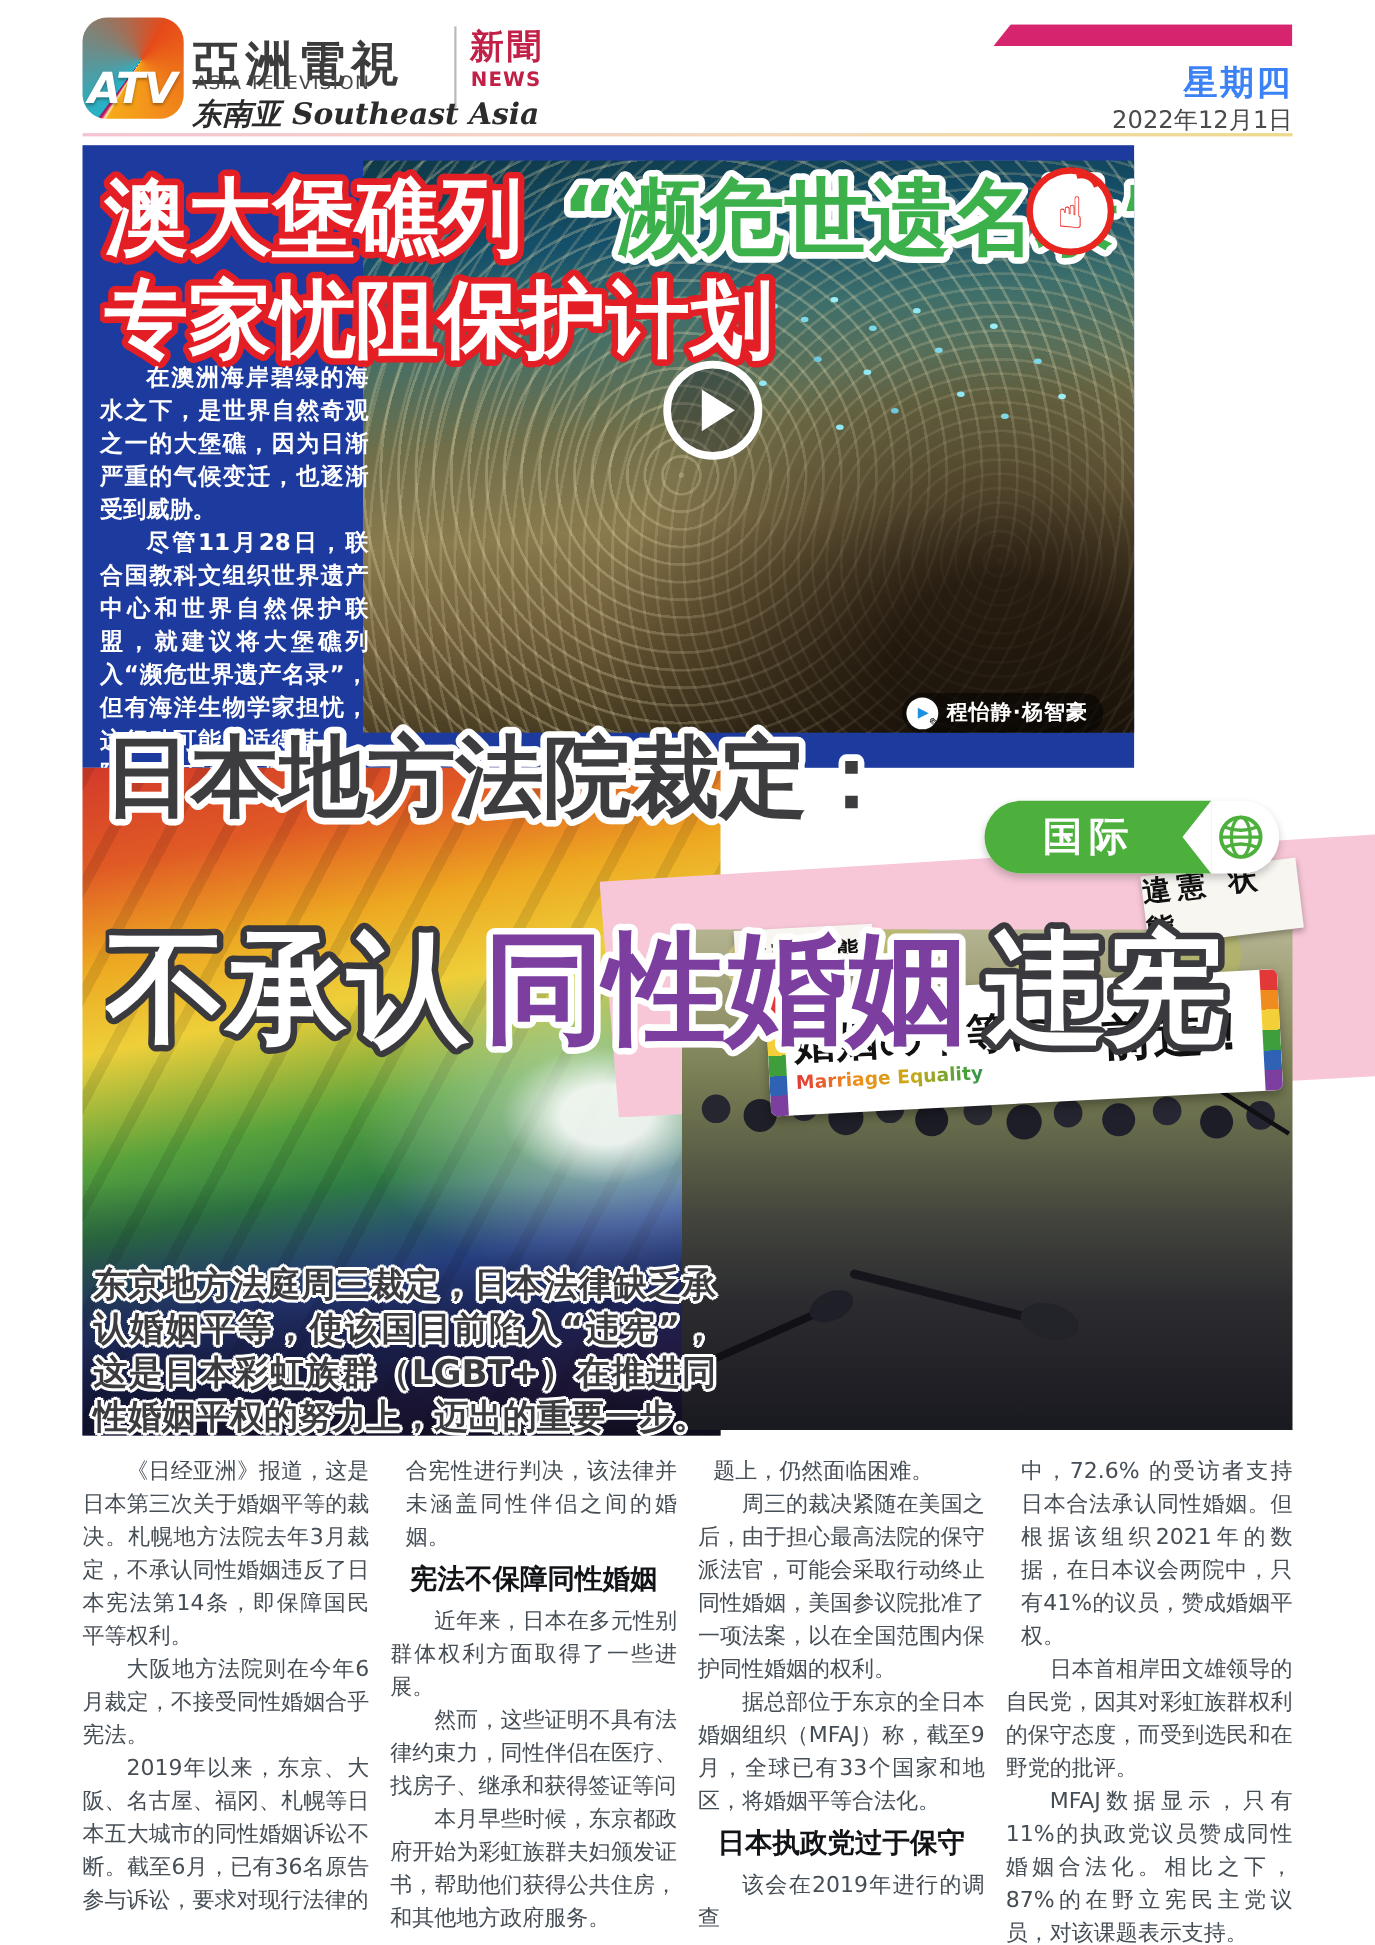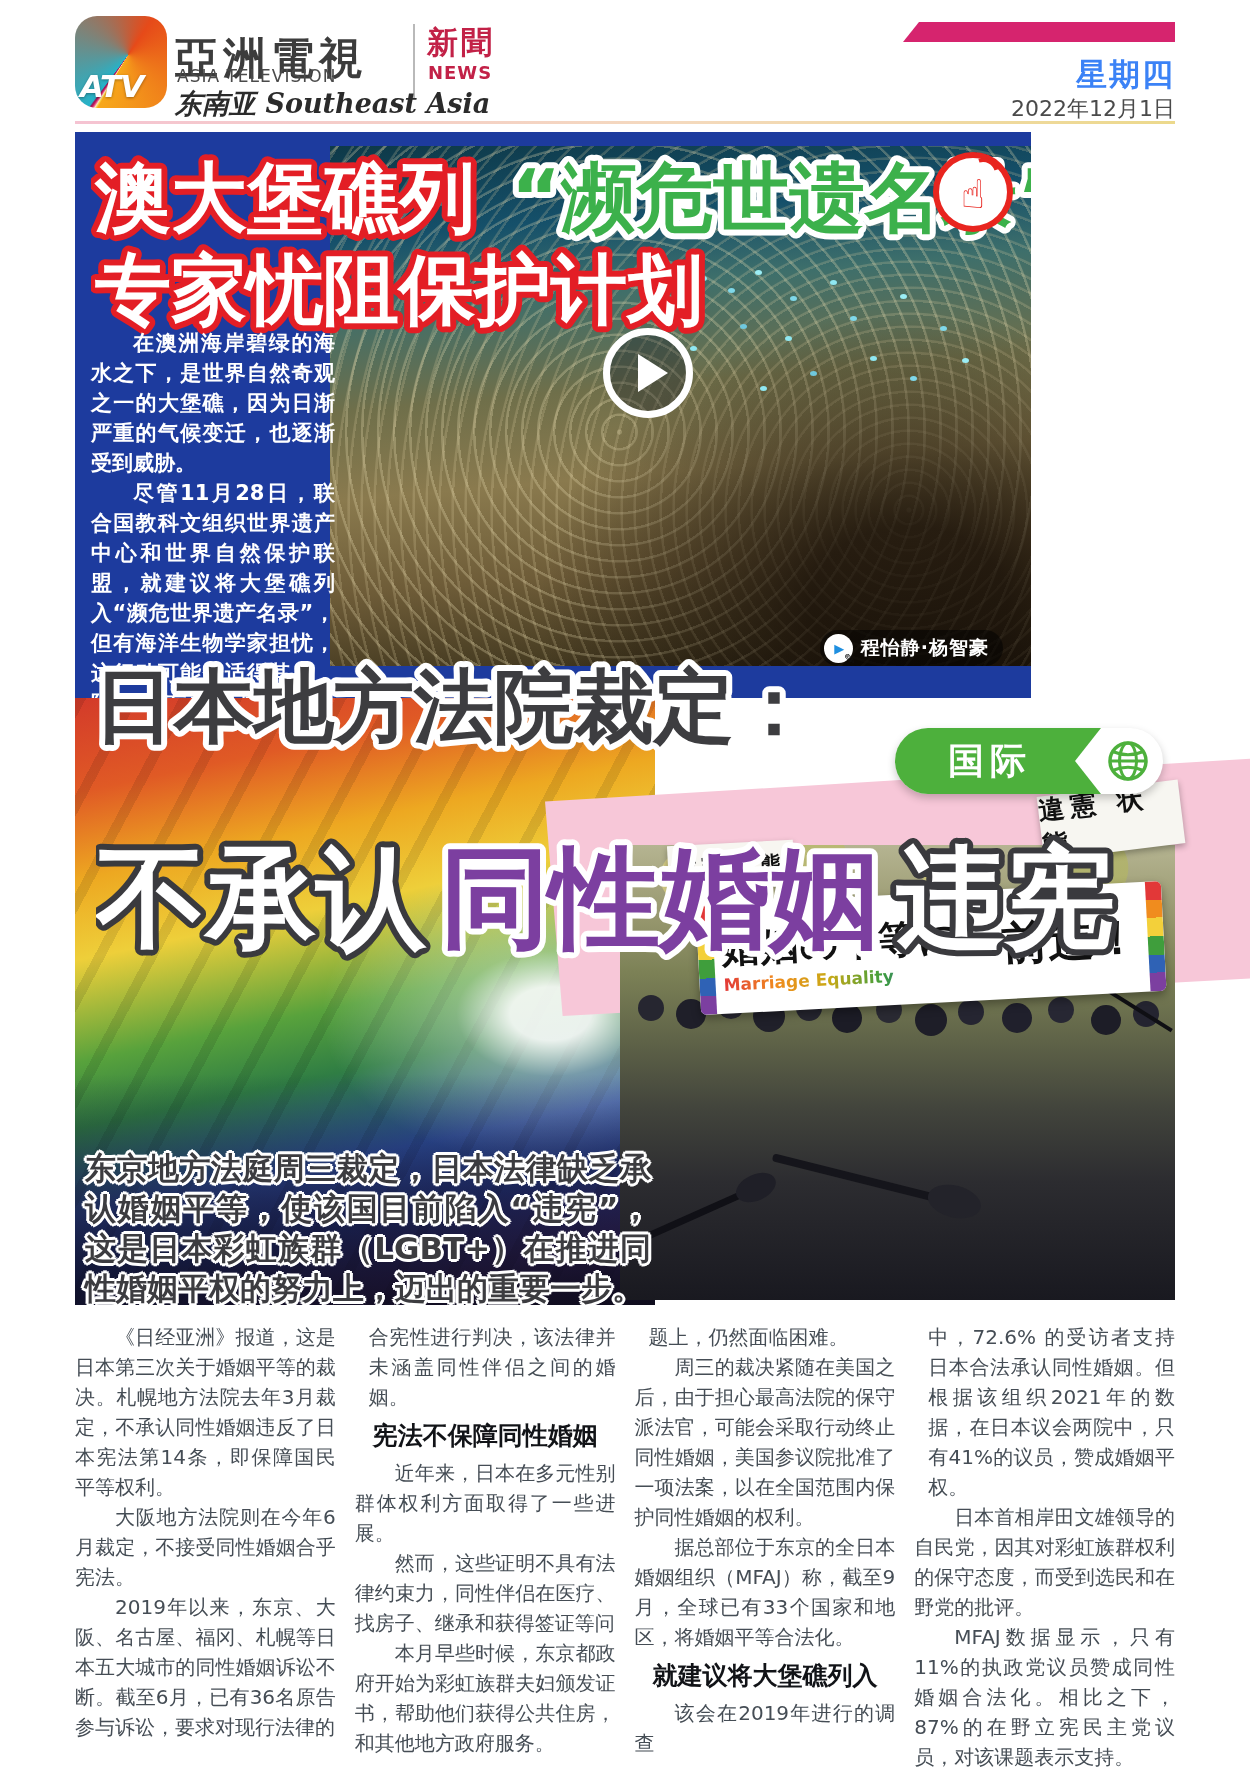--- a/index.html
+++ b/index.html
@@ -6,21 +6,21 @@
   html,body { background:#ffffff; }
   .page {
     position:relative; width:1250px; height:1768px; overflow:hidden;
     background:#fff; font-family:"DejaVu Sans","Liberation Sans",sans-serif;
   }
   
   .hdr { position:absolute; left:75px; top:10px; width:1100px; height:110px; }
   .logo-icon { position:absolute; left:0; top:6px; width:92px; height:92px; border-radius:22px;
     background: conic-gradient(from 210deg at 58% 42%, #f7a81b, #fbd24a, #f6e9c0, #ef5a8a, #c2185b, #8e1f5e, #26b3c9 2%, #e64a19, #f7a81b);
     overflow:hidden; }
-  .logo-abbr { position:absolute; left:5px; bottom:4px; font-size:31px; font-weight:900; font-style:italic;
+  .logo-abbr { position:absolute; left:5px; bottom:4px; font-size:39px; font-weight:900; font-style:italic;
     color:#fff; text-shadow:0 1px 3px rgba(0,0,0,.35); letter-spacing:-1px;text-align:center; }
   .brand-cn { position:absolute; left:100px; top:6px; font-size:43px; font-weight:700; color:#3c3c3c; letter-spacing:5px;margin-top:14px; }
   .brand-en { position:absolute; left:102px; top:56px; font-size:17px; color:#4a4a4a; letter-spacing:1px; }
   .logo-divider { position:absolute; left:338px; top:14px; width:2px; height:74px; background:#b9b9b9; }
   .news-cn { position:absolute; left:352px; top:12px; font-size:31px; font-weight:800; color:#c22147; letter-spacing:3px; }
   .news-en { position:absolute; left:353px; top:52px; font-size:18px; font-weight:700; color:#c22147; letter-spacing:1px; }
   .tagline { position:absolute; left:100px; top:76px; font-family:"DejaVu Serif","Liberation Serif",serif;
     font-style:italic; font-size:27px; font-weight:700; color:#2b2b2b; }
   .hdr-bar { position:absolute; right:0; top:12px; width:272px; height:20px; background:#d6246e;
     clip-path:polygon(16px 0, 100% 0, 100% 100%, 0 100%); }
@@ -241,21 +241,21 @@
       <p class="cont">合宪性进行判决，该法律并未涵盖同性伴侣之间的婚姻。</p>
       <div class="subhead">宪法不保障同性婚姻</div>
       <p>近年来，日本在多元性别群体权利方面取得了一些进展。</p>
       <p>然而，这些证明不具有法律约束力，同性伴侣在医疗、找房子、继承和获得签证等问</p>
       <p>本月早些时候，东京都政府开始为彩虹族群夫妇颁发证书，帮助他们获得公共住房，和其他地方政府服务。</p>
     </div>
     <div class="col">
       <p class="cont">题上，仍然面临困难。</p>
       <p>周三的裁决紧随在美国之后，由于担心最高法院的保守派法官，可能会采取行动终止同性婚姻，美国参议院批准了一项法案，以在全国范围内保护同性婚姻的权利。</p>
       <p>据总部位于东京的全日本婚姻组织（MFAJ）称，截至9月，全球已有33个国家和地区，将婚姻平等合法化。</p>
-      <div class="subhead">就建议将大堡礁列入</div>
+      <div class="subhead">日本执政党过于保守</div>
       <p>该会在2019年进行的调查</p>
     </div>
     <div class="col">
       <p class="cont">中，72.6% 的受访者支持日本合法承认同性婚姻。但根据该组织2021年的数据，在日本议会两院中，只有41%的议员，赞成婚姻平权。</p>
       <p>日本首相岸田文雄领导的自民党，因其对彩虹族群权利的保守态度，而受到选民和在野党的批评。</p>
       <p>MFAJ数据显示，只有11%的执政党议员赞成同性婚姻合法化。相比之下，87%的在野立宪民主党议员，对该课题表示支持。</p>
     </div>
   </div>
 
 </div>

